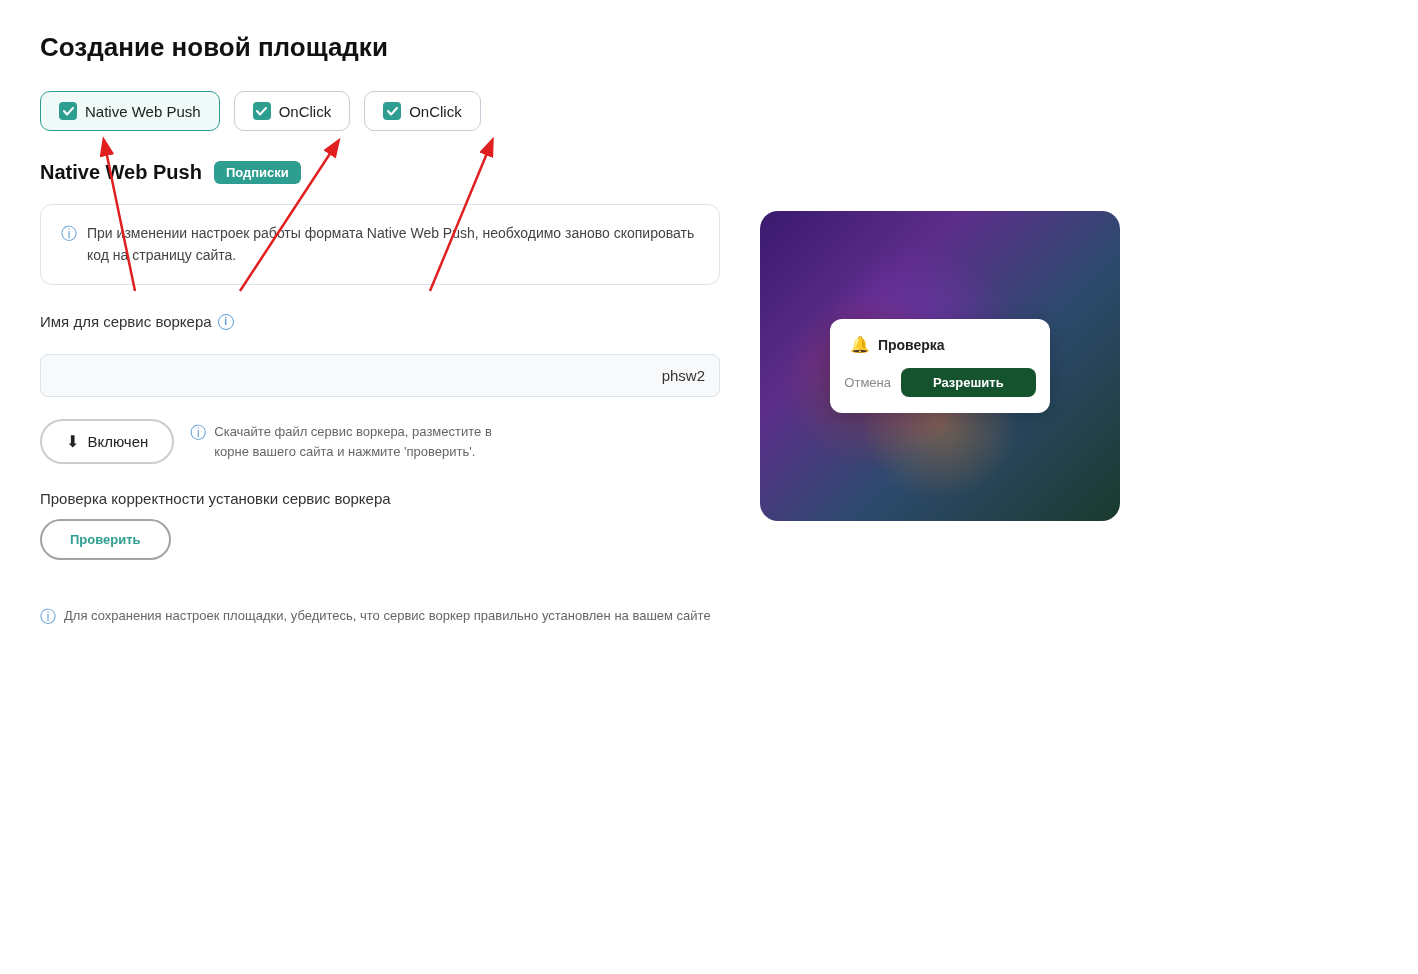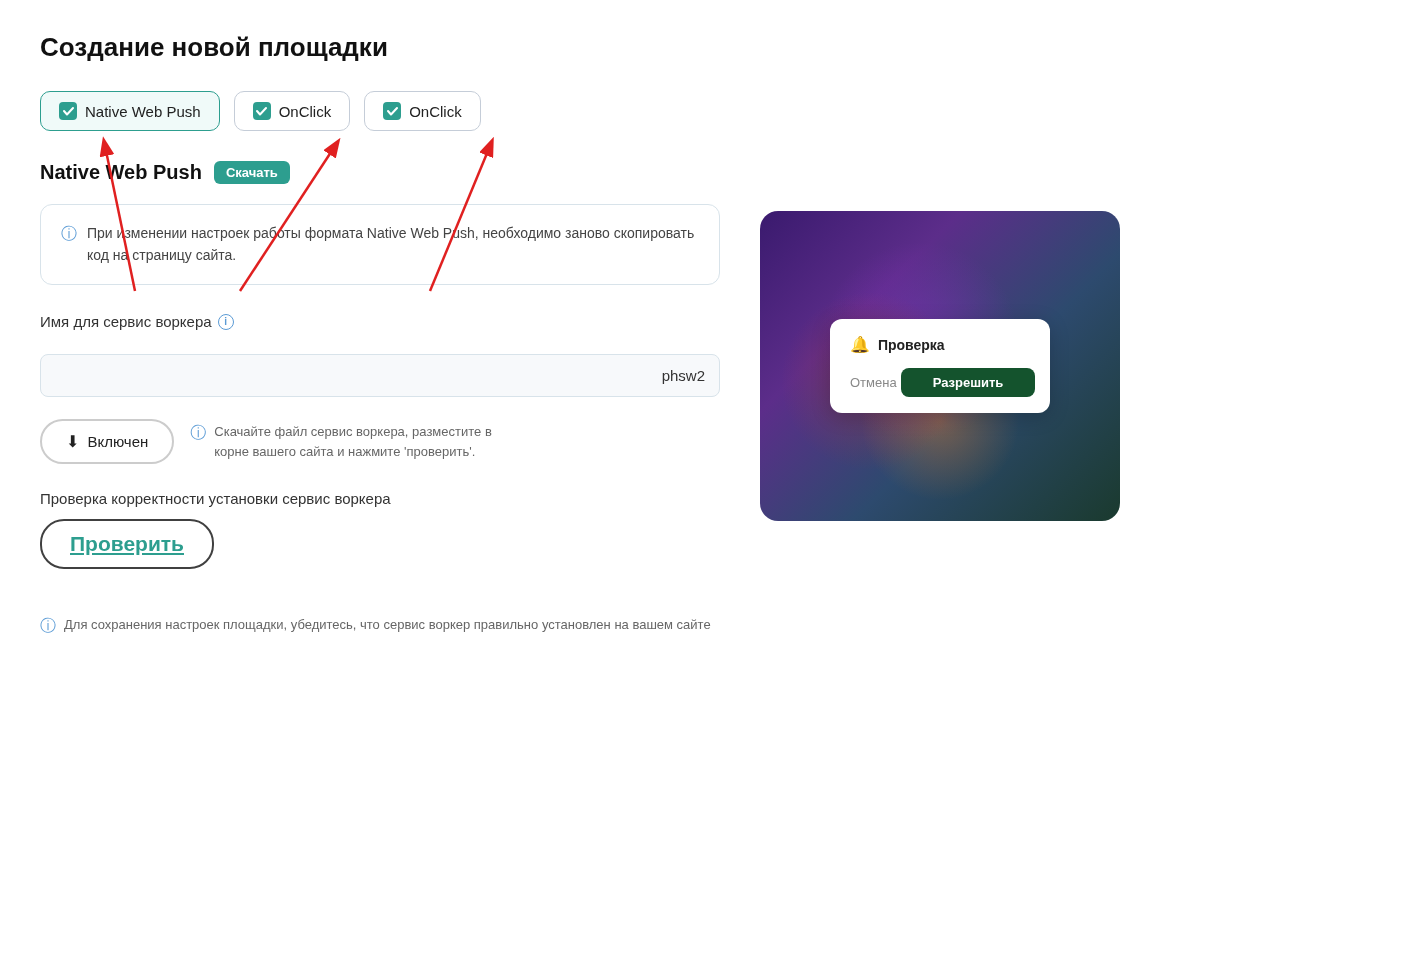--- a/index.html
+++ b/index.html
@@ -179,30 +179,29 @@
       max-width: 280px;
     }
 
     
     .verify-label {
       font-size: 15px;
       color: #333;
       margin-bottom: 12px;
     }
     .btn-verify {
-      border: 2px solid #404040;
+      border: 2px solid #a3a3a3;
       border-radius: 24px;
       padding: 11px 28px;
       background: #fff;
-      font-size: 21px;
+      font-size: 13px;
       font-weight: 600;
       color: #2d9e8f;
       cursor: pointer;
       margin-bottom: 36px;
-      text-decoration: underline;
     }
 
     
     .bottom-info {
       display: flex;
       gap: 8px;
       align-items: flex-start;
       margin-top: 10px;
     }
     .bottom-info-text {
@@ -279,22 +278,23 @@
       color: #555;
       font-size: 16px;
     }
     .push-popup-title {
       font-size: 14px;
       font-weight: 600;
       color: #222;
     }
     .push-popup-actions {
       display: flex;
-      gap: 4px;
-      align-items: center;
+      gap: 10px;
+      align-items: center;
+      justify-content: center;
     }
     .btn-cancel {
       font-size: 13px;
       color: #888;
       background: none;
       border: none;
       cursor: pointer;
       padding: 0;
     }
     .btn-allow {
@@ -366,21 +366,21 @@
 
     <path d="M 390 210 L 450 65" stroke="#e02020" stroke-width="2.5" fill="none" marker-end="url(#arrowhead3)"></path>
   </svg>
 </div>
 
 <div class="main-content">
   <div class="left-panel">
 
     <div class="section-heading">
       <span class="section-title">Native Web Push</span>
-      <span class="badge-enabled">Скачать</span>
+      <span class="badge-enabled">Подписки</span>
     </div>
 
     <div class="info-box">
       <span class="info-icon">ⓘ</span>
       <span class="info-text">При изменении настроек работы формата Native Web Push, необходимо заново скопировать код на страницу сайта.</span>
     </div>
 
     <div>
       <div class="field-label">
         <span>Имя для сервис воркера</span>

